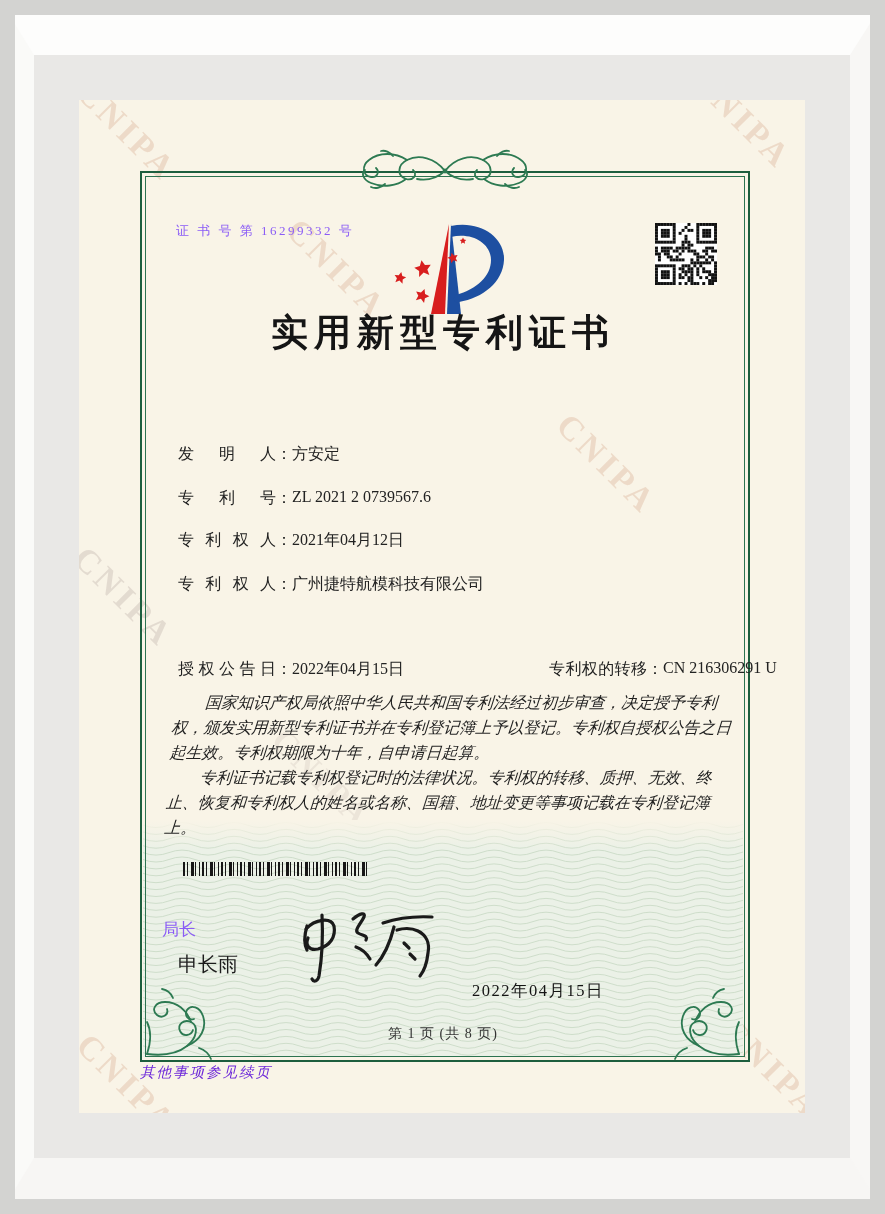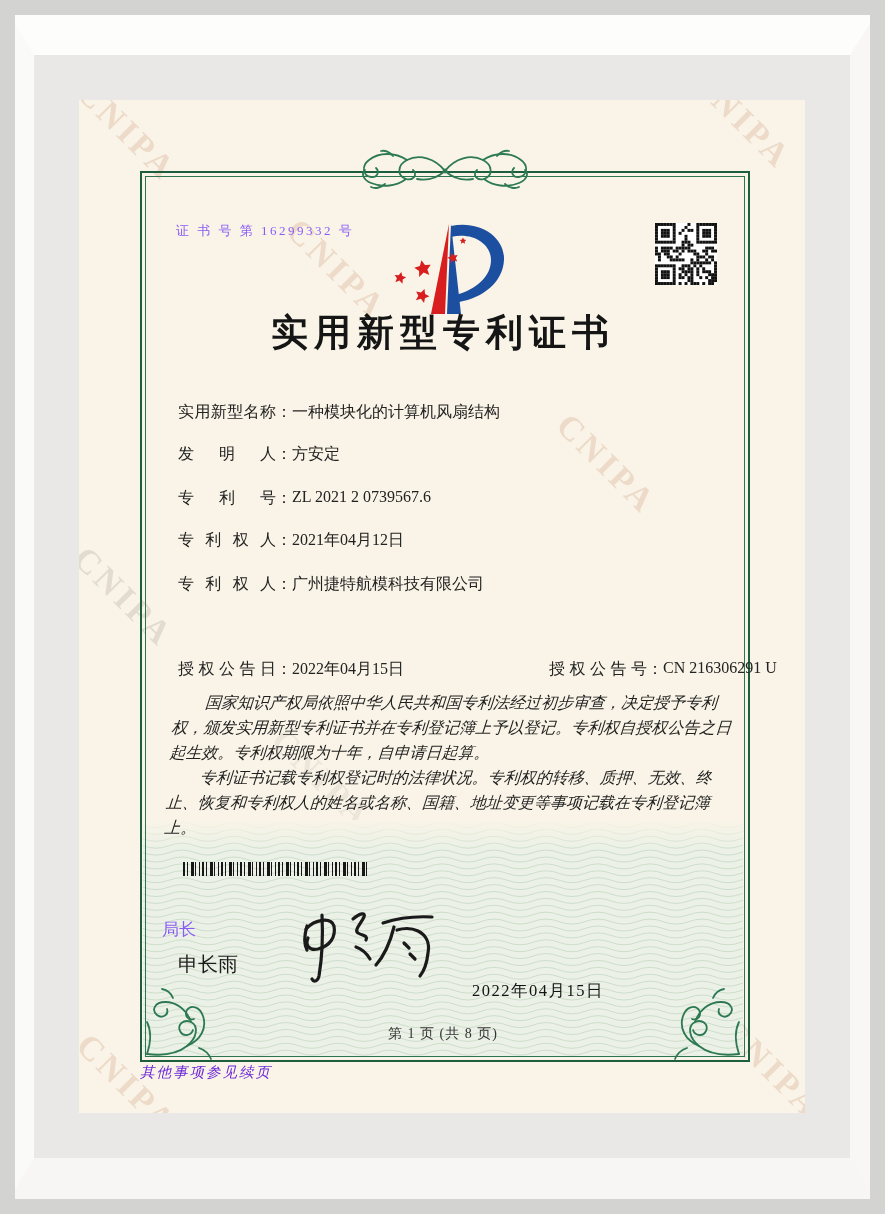--- a/index.html
+++ b/index.html
@@ -416,39 +416,36 @@
       <rect x="1" y="20" width="1" height="1" fill="#111"></rect>
       <rect x="2" y="20" width="1" height="1" fill="#111"></rect>
       <rect x="3" y="20" width="1" height="1" fill="#111"></rect>
       <rect x="4" y="20" width="1" height="1" fill="#111"></rect>
       <rect x="5" y="20" width="1" height="1" fill="#111"></rect>
       <rect x="6" y="20" width="1" height="1" fill="#111"></rect>
     </svg>
 
   <div class="title">实用新型专利证书</div>
 
-  <div class="frow" style="top:302px">
-    <span class="flabel">实用新型名称</span><span class="fcolon">：</span><span class="fval">一种模块化的计算机风扇结构</span>
-  </div>
   <div class="frow" style="top:344px">
     <span class="flabel">发明人</span><span class="fcolon">：</span><span class="fval">方安定</span>
   </div>
   <div class="frow" style="top:388px">
     <span class="flabel">专利号</span><span class="fcolon">：</span><span class="fval">ZL 2021 2 0739567.6</span>
   </div>
   <div class="frow" style="top:430px">
     <span class="flabel">专利权人</span><span class="fcolon">：</span><span class="fval">2021年04月12日</span>
   </div>
   <div class="frow" style="top:474px">
     <span class="flabel">专利权人</span><span class="fcolon">：</span><span class="fval">广州捷特航模科技有限公司</span>
   </div>
   <div class="frow" style="top:559px;right:0;width:627px">
     <span class="flabel">授权公告日</span><span class="fcolon">：</span><span class="fval">2022年04月15日</span>
     <span class="grant2">
-      <span class="flabel">授权公告号</span><span class="fcolon">：</span><span class="fval">CN 216306291 U</span>
+      <span class="flabel">专利权的转移</span><span class="fcolon">：</span><span class="fval">CN 216306291 U</span>
     </span>
   </div>
 
   <div class="paras">
     <p>国家知识产权局依照中华人民共和国专利法经过初步审查，决定授予专利权，颁发实用新型专利证书并在专利登记簿上予以登记。专利权自授权公告之日起生效。专利权期限为十年，自申请日起算。</p>
     <p>专利证书记载专利权登记时的法律状况。专利权的转移、质押、无效、终止、恢复和专利权人的姓名或名称、国籍、地址变更等事项记载在专利登记簿上。</p>
   </div>
 
   <div class="barcode"></div>
 

